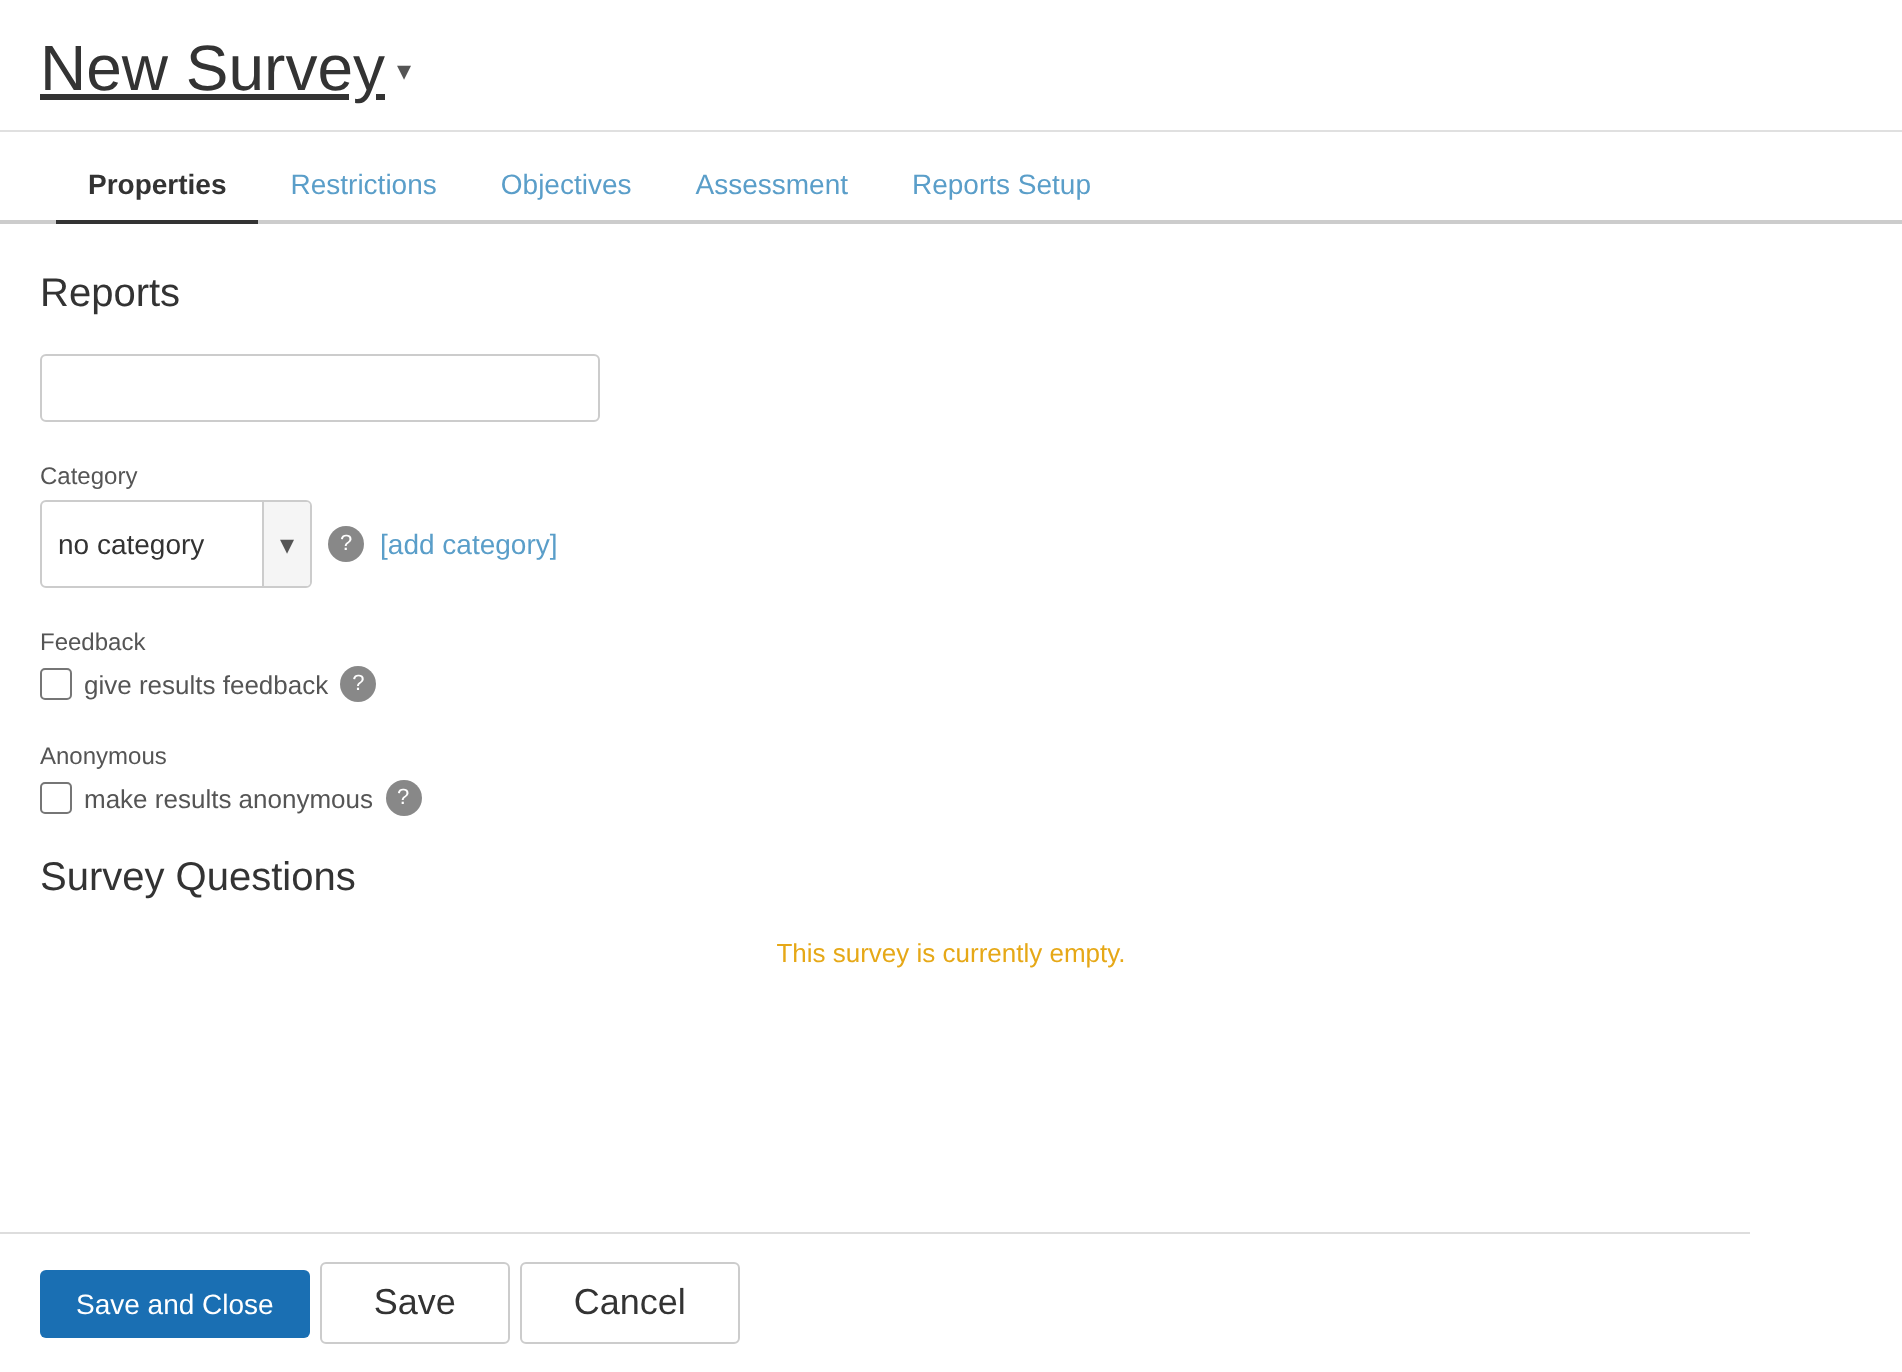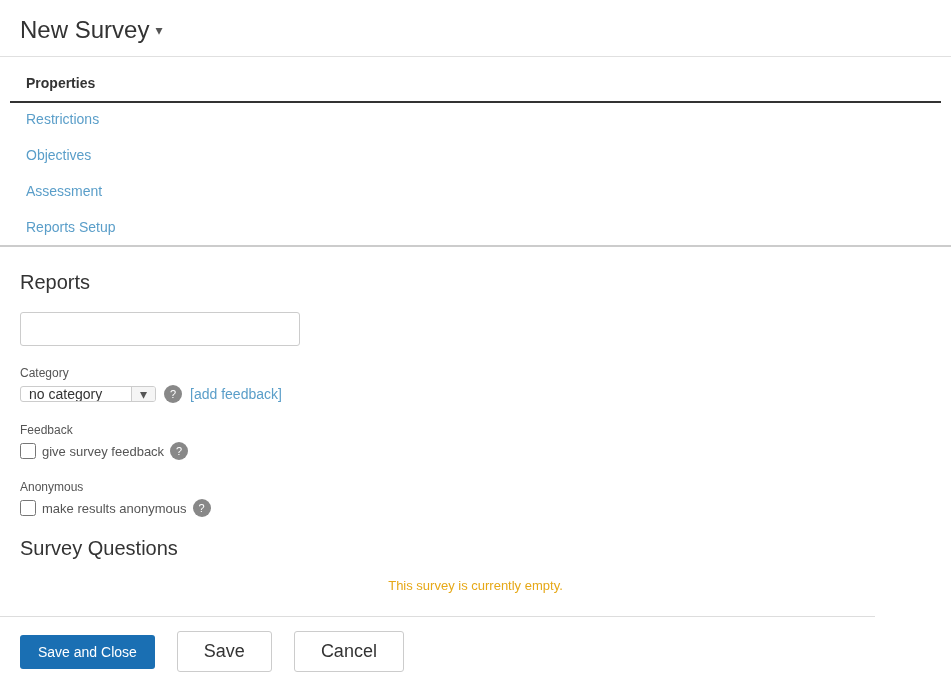--- a/index.html
+++ b/index.html
@@ -14,37 +14,37 @@
 
     
     .page-header {
       padding: 16px 20px 12px 20px;
       border-bottom: 1px solid #e0e0e0;
       display: flex;
       align-items: center;
       gap: 6px;
     }
     .page-header h1 {
-      font-size: 24px;
+      font-size: 32px;
       font-weight: 400;
       color: #333;
+      text-decoration: underline;
     }
     .header-dropdown-icon {
       font-size: 14px;
       color: #555;
       cursor: pointer;
     }
 
     
     .tabs-bar {
       display: flex;
       border-bottom: 2px solid #ccc;
-      padding: 0 10px;
+      padding: 0 28px;
       margin-top: 8px;
-      flex-direction: column;
     }
     .tab {
       padding: 10px 16px;
       cursor: pointer;
       font-size: 14px;
       color: #5a9ec9;
       border-bottom: 2px solid transparent;
       margin-bottom: -2px;
       white-space: nowrap;
     }
@@ -98,21 +98,21 @@
       display: flex;
       align-items: center;
       gap: 8px;
     }
     .category-select-wrapper {
       display: flex;
       align-items: center;
       border: 1px solid #ccc;
       border-radius: 3px;
       overflow: hidden;
-      height: 16px;
+      height: 44px;
     }
     .category-select {
       border: none;
       outline: none;
       padding: 6px 8px;
       font-size: 14px;
       color: #333;
       appearance: none;
       -webkit-appearance: none;
       background: transparent;
@@ -191,21 +191,21 @@
     
     .footer-bar {
       position: fixed;
       bottom: 0;
       left: 0;
       width: 875px;
       padding: 14px 20px;
       border-top: 1px solid #ddd;
       background: #fff;
       display: flex;
-      gap: 22px;
+      gap: 5px;
       align-items: center;
     }
     .btn-primary {
       padding: 9px 18px;
       background: #1a6fb3;
       color: #fff;
       border: none;
       border-radius: 3px;
       font-size: 14px;
       cursor: pointer;
@@ -256,29 +256,29 @@
       <div class="category-row">
         <div class="category-select-wrapper">
           <select class="category-select">
             <option>no category</option>
           </select>
           <div class="category-dropdown-btn">
             <span>▾</span>
           </div>
         </div>
         <div class="help-icon">?</div>
-        <a class="add-link">[add feedback]</a>
+        <a class="add-link">[add category]</a>
       </div>
     </div>
 
     <div class="field-group">
       <label class="field-label">Feedback</label>
       <div class="checkbox-row">
         <input type="checkbox" class="checkbox-input" style="">
-        <span class="checkbox-label">give survey feedback</span>
+        <span class="checkbox-label">give results feedback</span>
         <div class="help-icon">?</div>
       </div>
     </div>
 
     <div class="field-group">
       <label class="field-label">Anonymous</label>
       <div class="checkbox-row">
         <input type="checkbox" class="checkbox-input" style="">
         <span class="checkbox-label">make results anonymous</span>
         <div class="help-icon">?</div>

